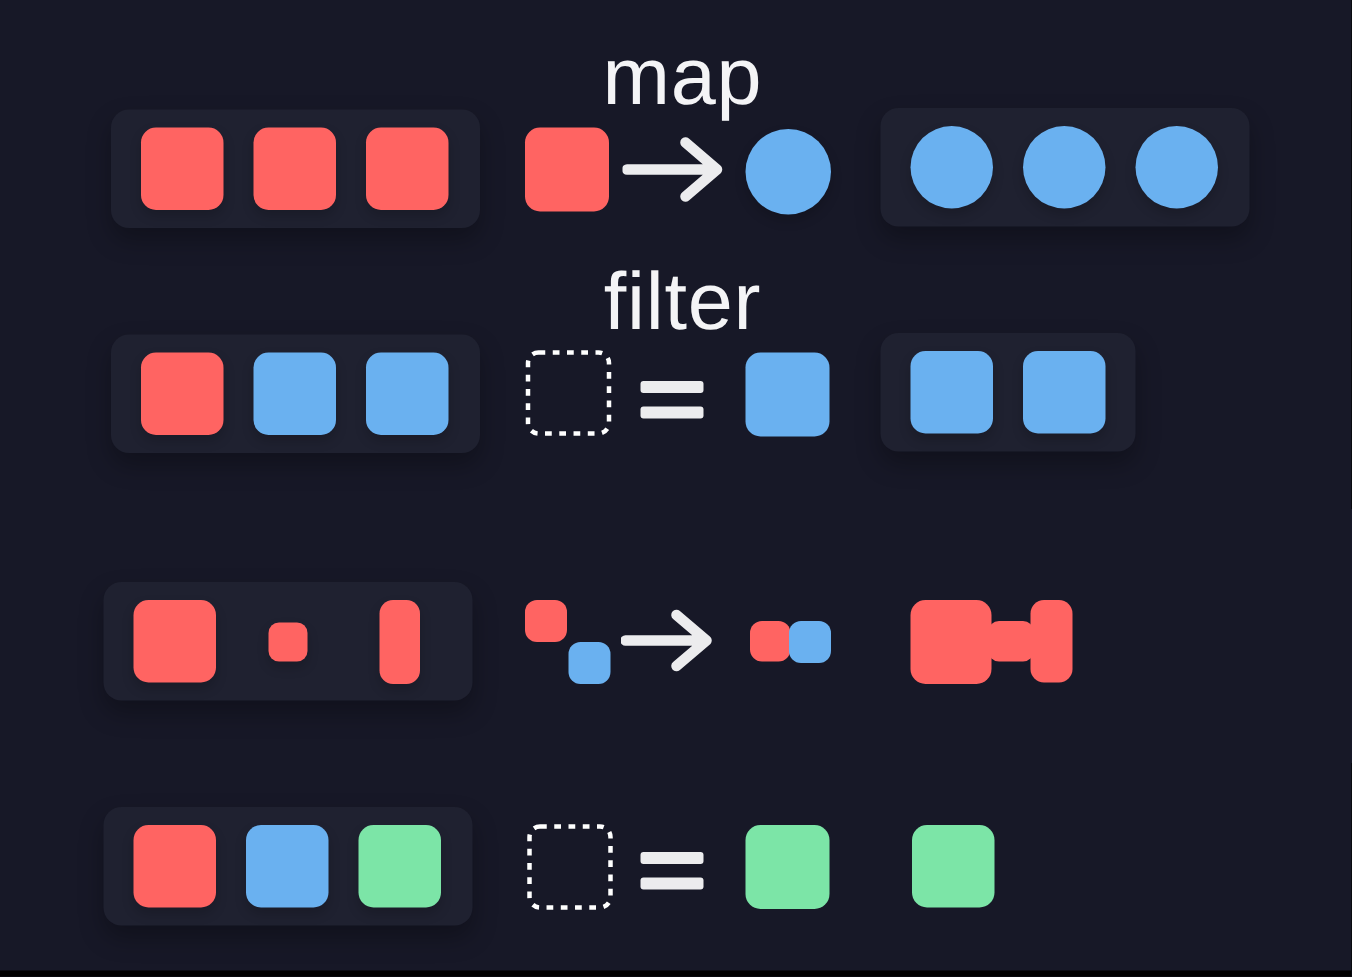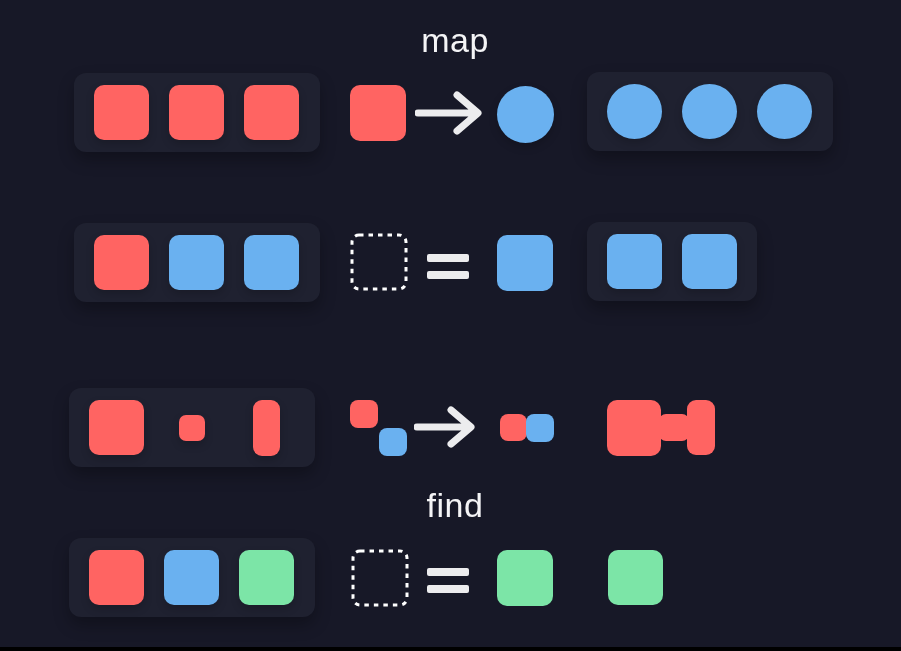--- a/index.html
+++ b/index.html
@@ -19,21 +19,21 @@
     position: relative;
     width: 901px;
     height: 651px;
     background: var(--bg);
     overflow: hidden;
   }
   .title {
     position: absolute;
     left: 455px;
     transform: translateX(-50%);
-    font-size: 34px;
+    font-size: 54px;
     font-weight: 500;
     line-height: 1.08;
     letter-spacing: 0.5px;
     color: var(--text);
     white-space: nowrap;
   }
   .panel {
     position: absolute;
     height: 79px;
     background: var(--panel);
@@ -128,20 +128,21 @@
         <div class="circle blue"></div>
       </div>
     <div class="slot">
         <div class="circle blue"></div>
       </div>
     <div class="slot">
         <div class="circle blue"></div>
       </div>
   </div>
 
+  <h2 class="title" style="top:172px">filter</h2>
 
   <div class="panel" style="left:74px; top:223px; width:246px">
     <div class="slot">
         <div class="sq red"></div>
       </div>
     <div class="slot">
         <div class="sq blue"></div>
       </div>
     <div class="slot">
         <div class="sq blue"></div>
@@ -186,21 +187,20 @@
   </svg>
   <div class="mini red" style="left:500px; top:414px; width:27px; height:27px; z-index:1"></div>
   <div class="mini blue" style="left:526px; top:414px; z-index:2"></div>
 
   <div class="merged" style="left:607px; top:400px">
     <div class="part p-link"></div>
     <div class="part p-big"></div>
     <div class="part p-tall"></div>
   </div>
 
-  <h2 class="title" style="top:487px">find</h2>
 
   <div class="panel" style="left:69px; top:538px; width:246px">
     <div class="slot">
         <div class="sq red"></div>
       </div>
     <div class="slot">
         <div class="sq blue"></div>
       </div>
     <div class="slot">
         <div class="sq green"></div>

